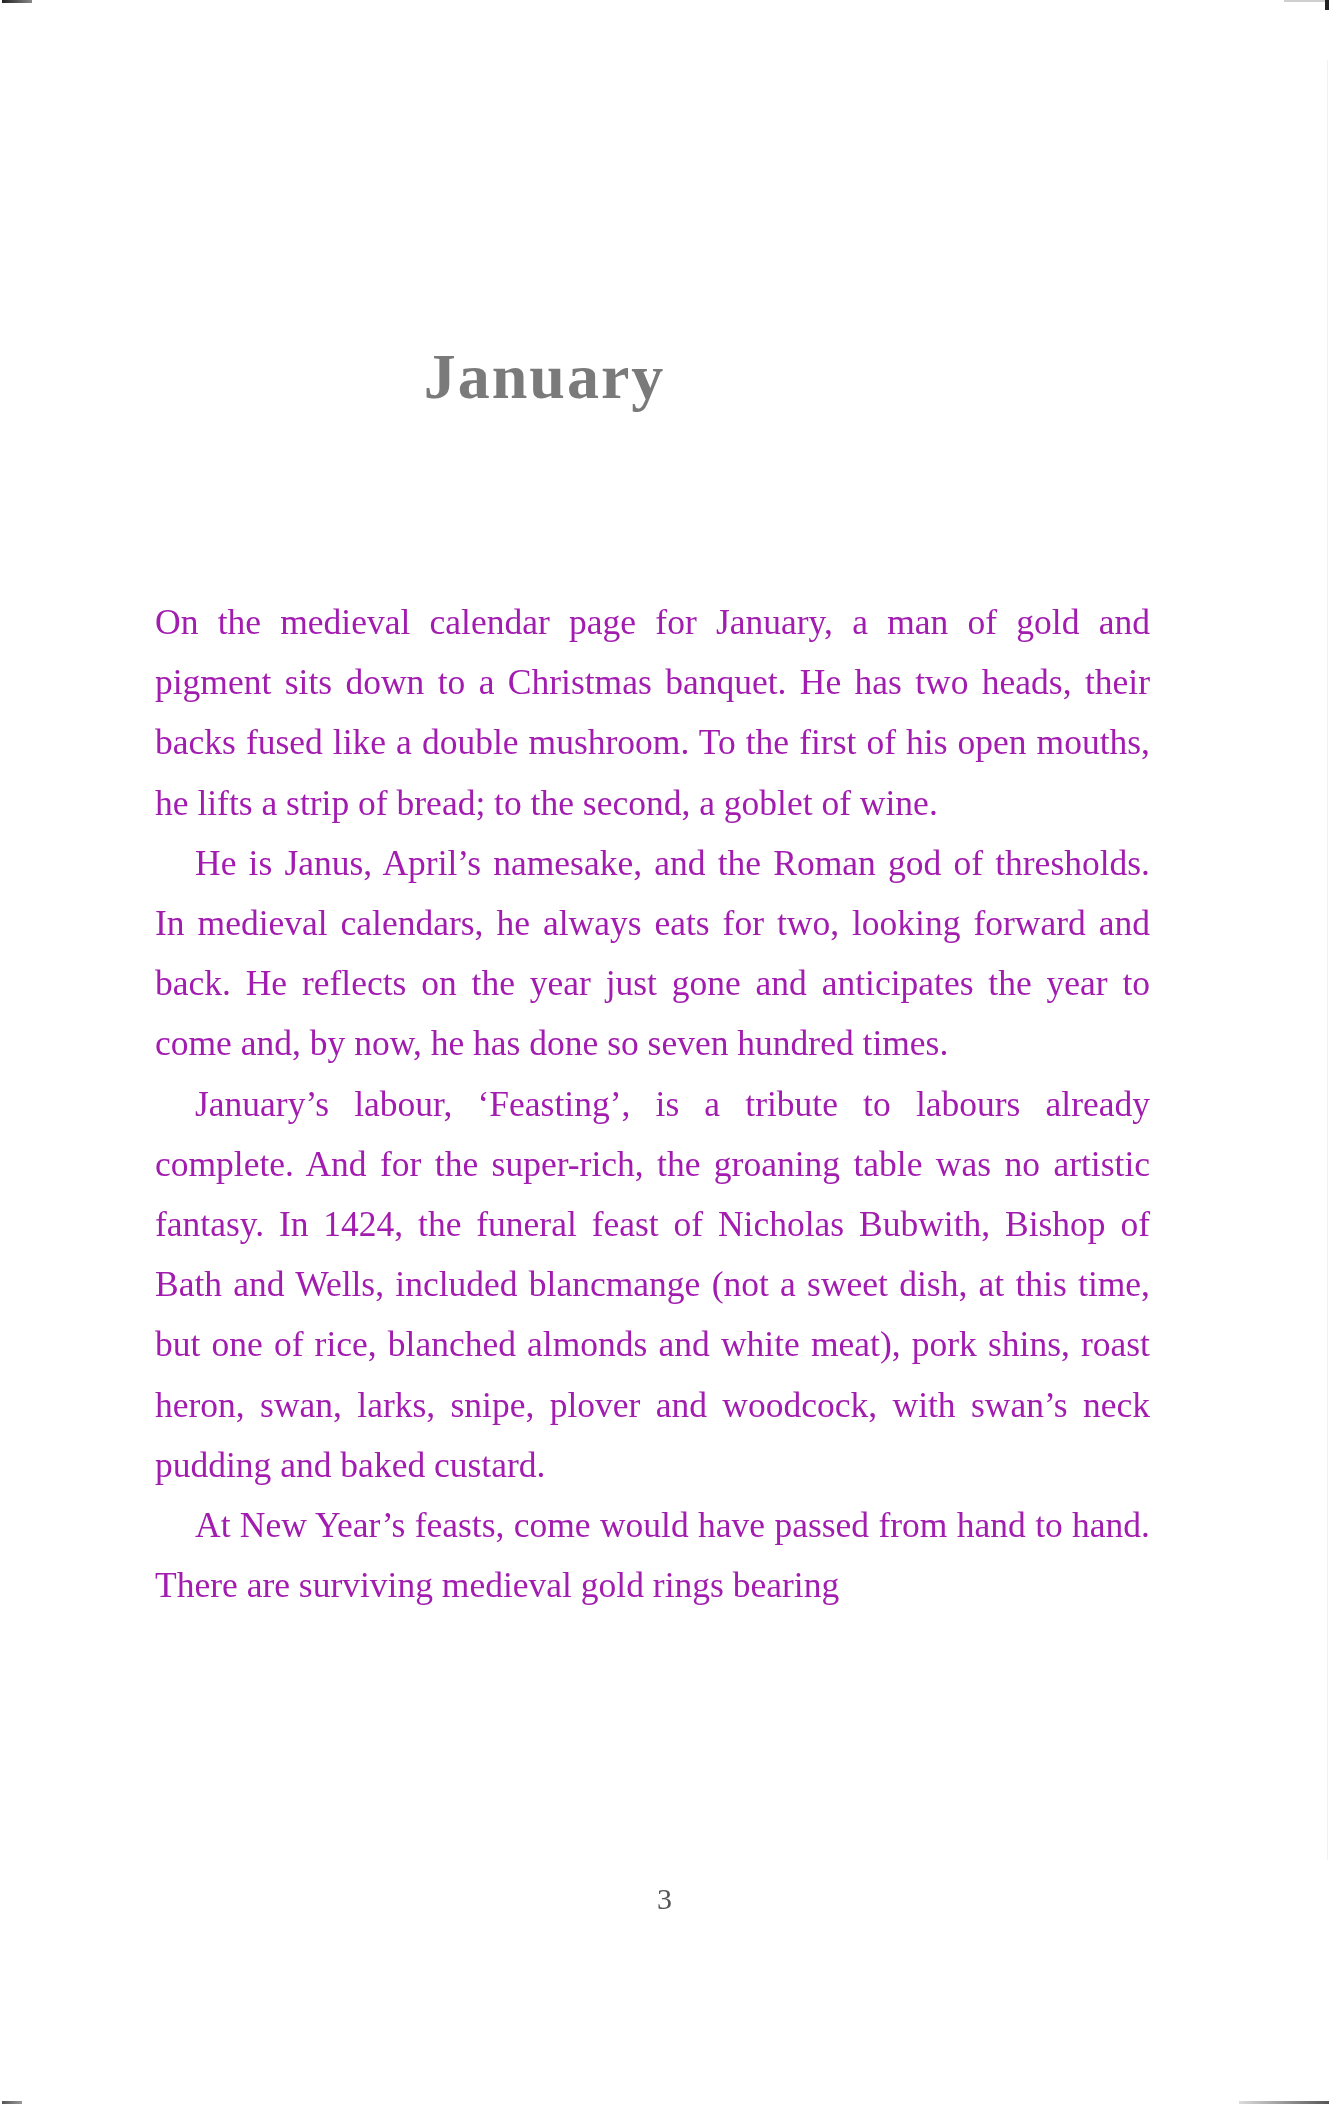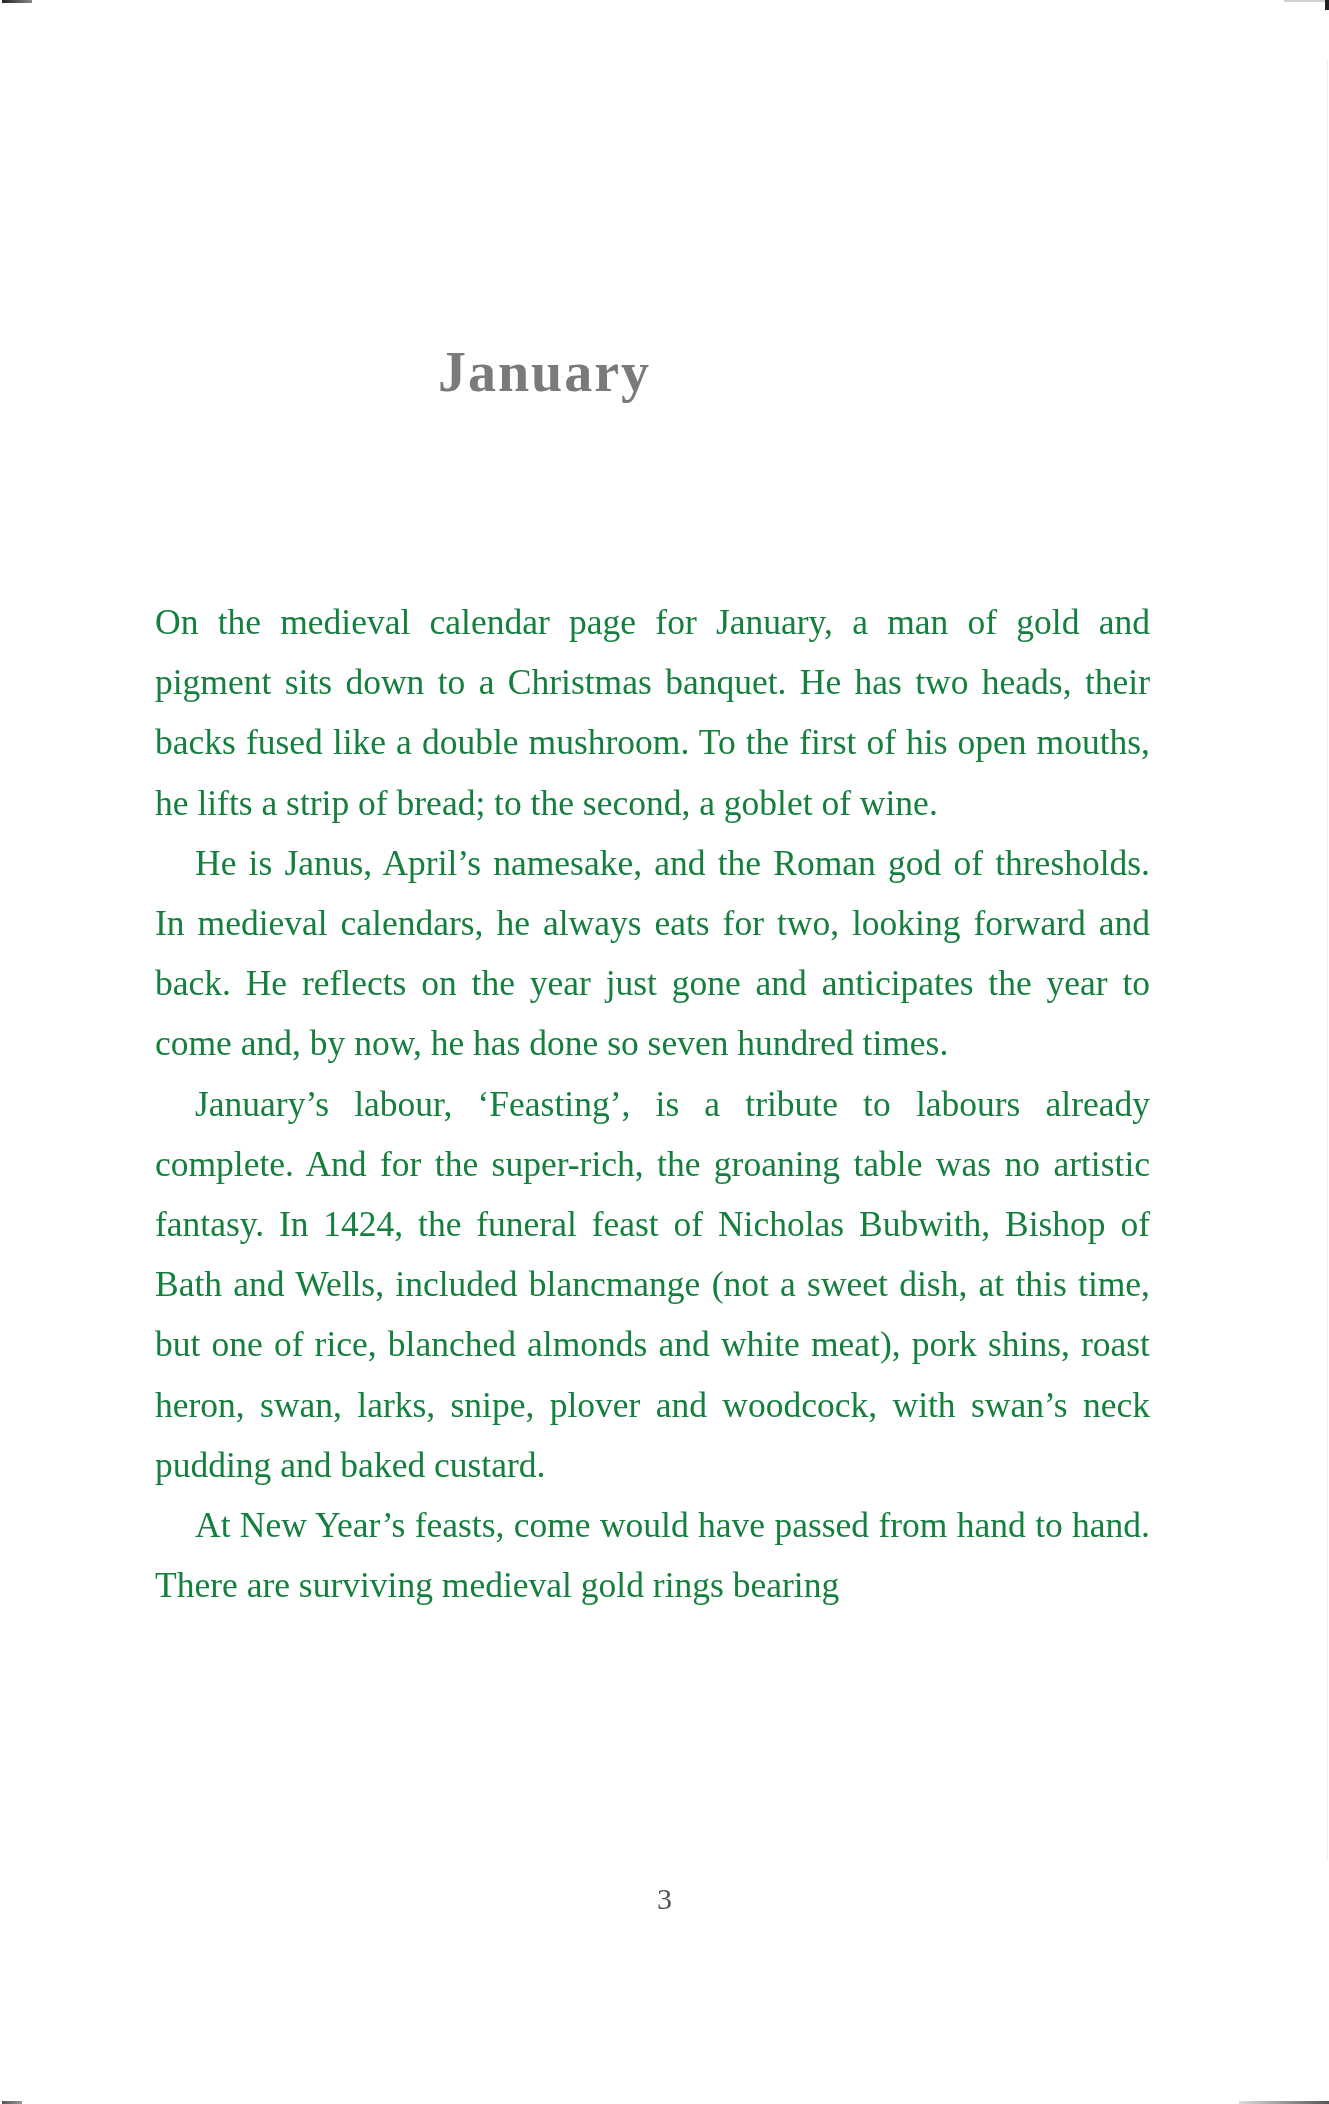--- a/index.html
+++ b/index.html
@@ -50,35 +50,35 @@
       right: 0; bottom: 0;
       width: 90px; height: 3px;
       background: linear-gradient(to right, #ddd, #555);
     }
     .chapter-title {
       position: absolute;
       top: 340px;
       left: 0;
       width: 1089px;
       text-align: center;
-      font-size: 56px;
+      font-size: 64px;
       font-weight: bold;
       color: #7a7a7a;
       letter-spacing: 2px;
       margin: 0;
     }
     .body-text {
       position: absolute;
       top: 592px;
       left: 155px;
       width: 995px;
       font-size: 35.5px;
       line-height: 60.2px;
       text-align: justify;
-      color: #15803d;
+      color: #a21caf;
     }
     .body-text p {
       margin: 0;
       text-indent: 0;
     }
     .body-text p.indent {
       text-indent: 40px;
     }
     .page-number {
       position: absolute;

